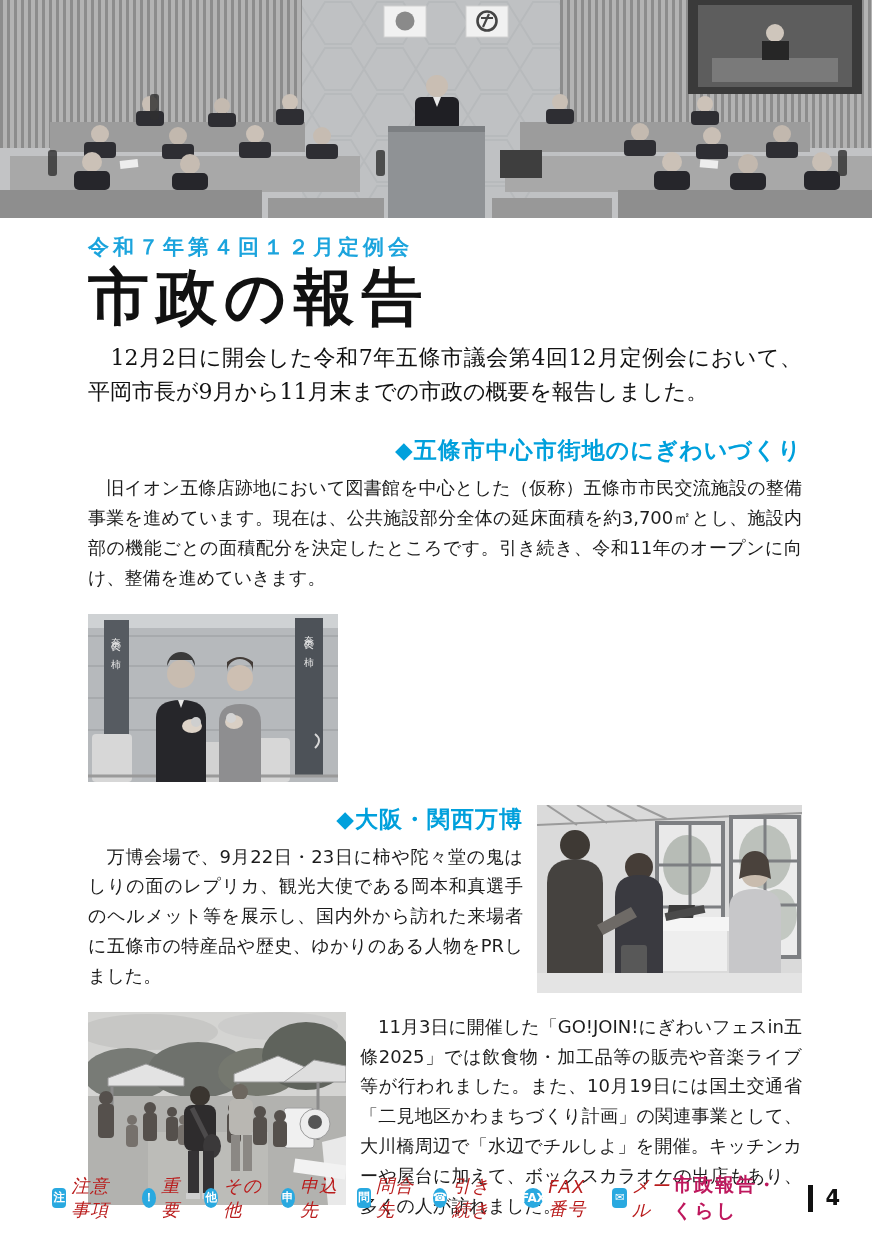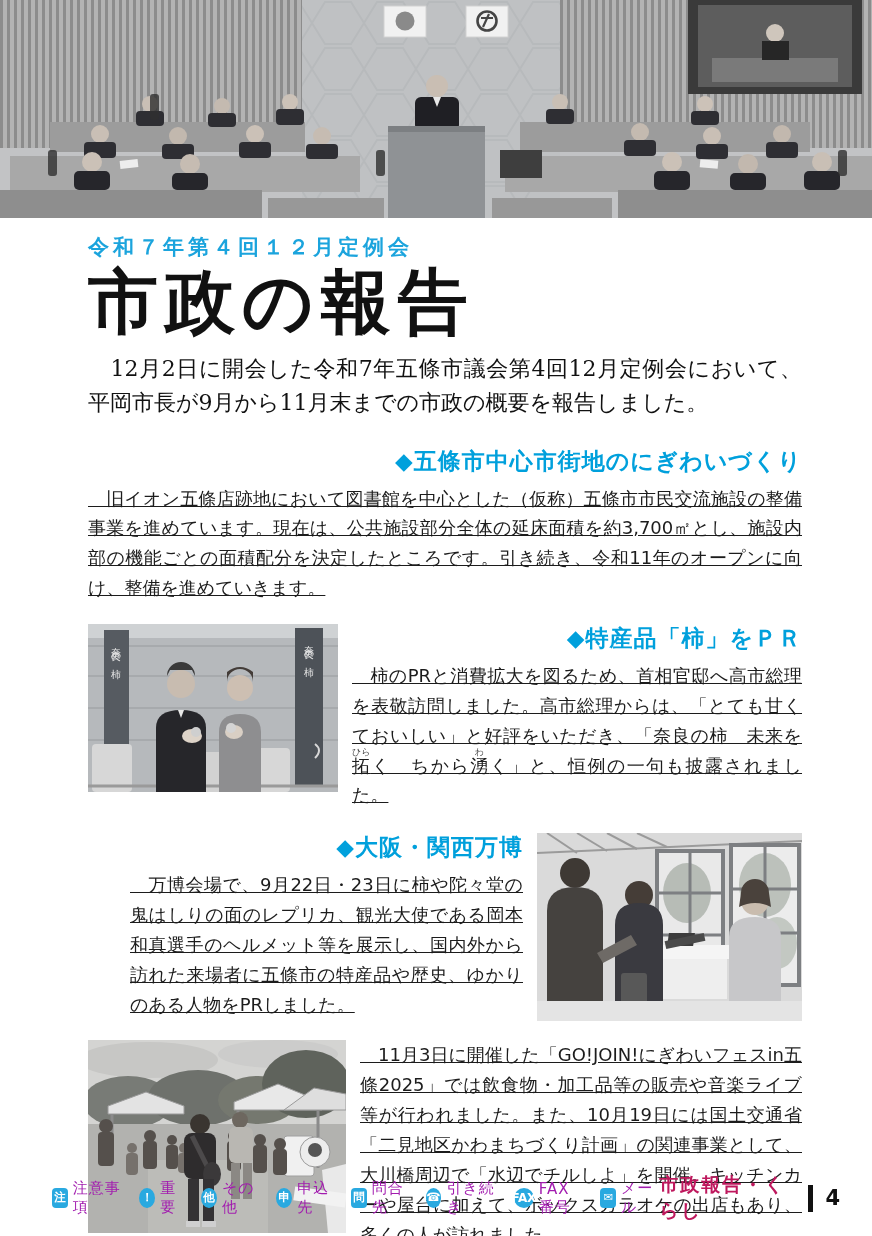--- a/index.html
+++ b/index.html
@@ -13,55 +13,55 @@
   .hero { width:872px; height:218px; background:#c7c7c7; }
   .hero svg { display:block; }
   
   .content { padding:0 70px 0 88px; }
   .session-label {
     margin-top:15px; font-size:21px; font-weight:600; letter-spacing:4px;
     color:#1ba4dd;
   }
   .page-title {
     font-family:"DejaVu Serif","Liberation Serif",serif;
-    font-size:70px; font-weight:700; letter-spacing:7px; color:#111;
+    font-size:61px; font-weight:700; letter-spacing:7px; color:#111;
     line-height:1.15; margin:1px 0 9px 0;
   }
   .intro {
     font-family:"DejaVu Serif","Liberation Serif",serif;
     font-size:22px; line-height:1.55; color:#111; text-align:justify;
   }
   section.sec { margin-top:24px; }
   .sec-heading {
     font-size:23px; font-weight:700; color:#00a0dc; letter-spacing:1px;
     margin-bottom:7px; line-height:1.3;text-align:right;
   }
   .sec-body {
-    font-size:18px; line-height:1.66; text-align:justify; color:#1c1c1c;text-decoration:underline;
+    font-size:18px; line-height:1.66; text-align:justify; color:#1c1c1c;
   }
   ruby rt { font-size:9px; color:#444; letter-spacing:0; }
   .row { display:flex; gap:14px; align-items:flex-start; }
   .col { flex:1; min-width:0; }
   .photo { flex:0 0 auto; background:#d9d9d9; }
   .photo svg { display:block; }
   
   .footer {
     position:absolute; left:52px; right:32px; bottom:12px;
     display:flex; justify-content:space-between; align-items:center;
   }
   .legend { display:flex; align-items:center; gap:16px; }
   .legend-item { display:flex; align-items:center; gap:5px; }
   .legend-icon {
     width:20px; height:20px; border-radius:50%; background:#29a9e0;
     color:#fff; font-size:11.5px; font-weight:700;
     display:flex; align-items:center; justify-content:center; line-height:1;
   }
   .legend-icon[data-shape="square"] { border-radius:4px; }
   .legend-icon.small-caps { font-size:12px; letter-spacing:-0.3px; }
-  .legend-label { font-size:15px; color:#a21caf; letter-spacing:1px; }
+  .legend-label { font-size:18px; color:#b91c1c; letter-spacing:1px;font-style:italic; }
   .pageinfo { display:flex; align-items:center; }
   .pageinfo-label { font-size:19px; font-weight:700; letter-spacing:2px; color:#be185d; }
   .page-bar { width:7px; height:27px; background:#111; margin:0 12px 0 14px; }
   .page-num { font-size:21px; font-weight:600; color:#111; }
 </style>
 </head>
 <body>
 
 <div class="page">
 
@@ -256,27 +256,23 @@
 
           <g>
             <circle cx="152" cy="64" r="13" fill="#cdbfb2"></circle>
             <path d="M139 58 a13 13 0 0 1 26 0 l0 -10 q-13 -10 -26 0 Z" fill="#433c38"></path>
             <path d="M131 168 v-60 q0 -18 21 -18 q21 0 21 18 v60 Z" fill="#8e8e90"></path>
             <ellipse cx="146" cy="108" rx="9" ry="7" fill="#d9cfc4"></ellipse>
             <circle cx="143" cy="104" r="5" fill="#d4d4d4"></circle>
           </g>
         </svg>
       </div>
-      <div class="col">
-        <h2 class="sec-heading">◆特産品「柿」をＰＲ</h2>
-        <p class="sec-body">　柿のPRと消費拡大を図るため、首相官邸へ高市総理を表敬訪問しました。高市総理からは、「とても甘くておいしい」と好評をいただき、「奈良の柿　未来を<ruby>拓<rt>ひら</rt></ruby>く　ちから<ruby>湧<rt>わ</rt></ruby>く」と、恒例の一句も披露されました。</p>
-      </div>
     </section>
 
-    <section class="sec row" style="margin-top:23px;margin-left:42px;">
+    <section class="sec row" style="margin-top:23px;">
       <div class="col">
         <h2 class="sec-heading">◆大阪・関西万博</h2>
         <p class="sec-body">　万博会場で、9月22日・23日に柿や陀々堂の鬼はしりの面のレプリカ、観光大使である岡本和真選手のヘルメット等を展示し、国内外から訪れた来場者に五條市の特産品や歴史、ゆかりのある人物をPRしました。</p>
       </div>
       <div class="photo">
         <svg width="265" height="188" viewBox="0 0 265 188" xmlns="http://www.w3.org/2000/svg">
           <rect width="265" height="188" fill="#dadada"></rect>
 
           <g stroke="#9b9b9b" stroke-width="2">
             <line x1="0" y1="20" x2="265" y2="8"></line>

